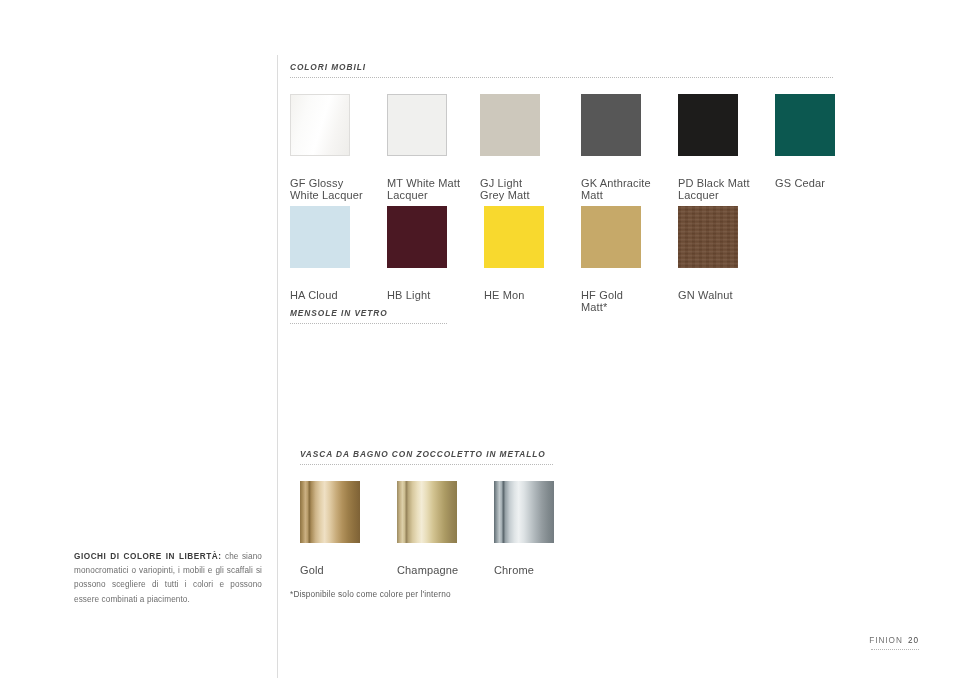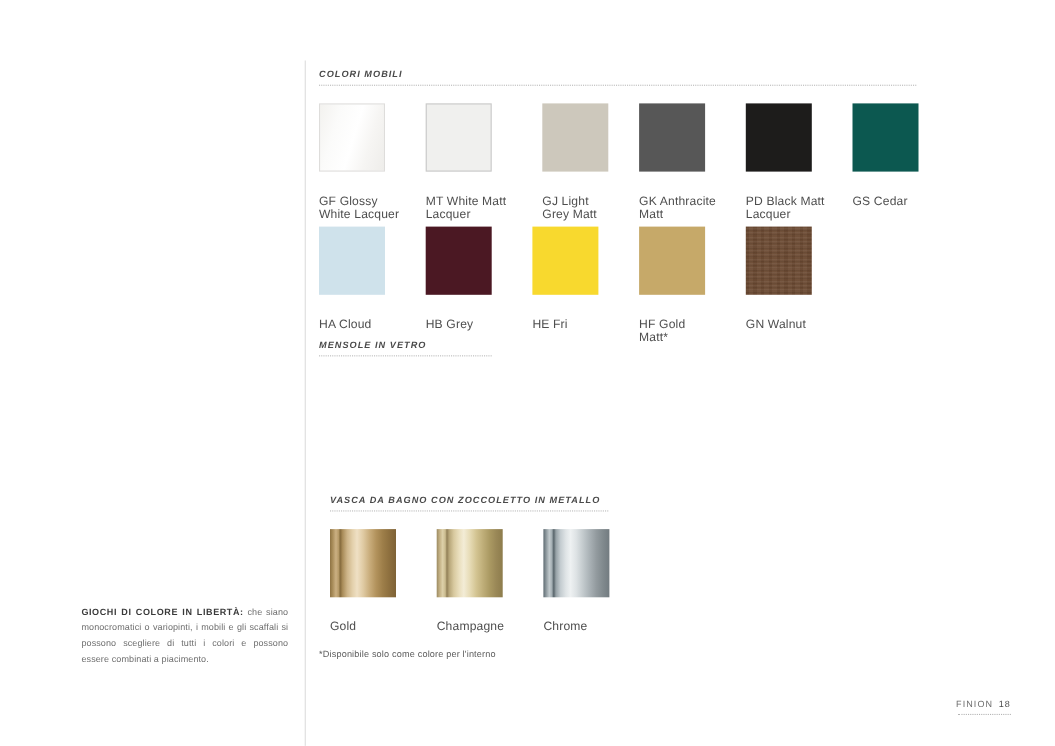--- a/index.html
+++ b/index.html
@@ -190,21 +190,21 @@
       <div class="swatch-item" style="left:0px;">
         <div class="swatch-box sf-glossy-white"></div>
         <div class="swatch-label">GF Glossy
 White Lacquer</div>
       </div>
       <div class="swatch-item" style="left:97px;">
         <div class="swatch-box sf-outline" style="background:#f0f0ee;"></div>
         <div class="swatch-label">MT White Matt
 Lacquer</div>
       </div>
-      <div class="swatch-item" style="left:203px;">
+      <div class="swatch-item" style="left:190px;">
         <div class="swatch-box sf-flat" style="background:#cdc8bc;"></div>
         <div class="swatch-label">GJ Light
 Grey Matt</div>
       </div>
       <div class="swatch-item" style="left:291px;">
         <div class="swatch-box sf-flat" style="background:#575757;"></div>
         <div class="swatch-label">GK Anthracite
 Matt</div>
       </div>
       <div class="swatch-item" style="left:388px;">
@@ -218,25 +218,25 @@
       </div>
     </div>
 
     <div class="swatch-row" style="margin-top:6px;height:100px;">
       <div class="swatch-item" style="left:0px;">
         <div class="swatch-box sf-flat" style="background:#cfe2eb;"></div>
         <div class="swatch-label">HA Cloud</div>
       </div>
       <div class="swatch-item" style="left:97px;">
         <div class="swatch-box sf-flat" style="background:#4b1823;"></div>
-        <div class="swatch-label">HB Grey</div>
+        <div class="swatch-label">HB Light</div>
       </div>
       <div class="swatch-item" style="left:194px;">
         <div class="swatch-box sf-flat" style="background:#f8d92e;"></div>
-        <div class="swatch-label">HE Fri</div>
+        <div class="swatch-label">HE Mon</div>
       </div>
       <div class="swatch-item" style="left:291px;">
         <div class="swatch-box sf-flat" style="background:#c6a969;"></div>
         <div class="swatch-label">HF Gold
 Matt*</div>
       </div>
       <div class="swatch-item" style="left:388px;">
         <div class="swatch-box sf-walnut"></div>
         <div class="swatch-label">GN Walnut</div>
       </div>
@@ -268,16 +268,16 @@
       </div>
     </div>
   </div>
 
   <div class="footnote" style="top:589px;">*Disponibile solo come colore per l'interno</div>
 
 </div>
 
 <div class="page-footer">
   <div class="page-footer-line">
-    <span>FINION</span><span class="pagenum">18</span>
+    <span>FINION</span><span class="pagenum">20</span>
   </div>
   <div class="page-footer-rule"></div>
 </div>
 
 </body></html>

